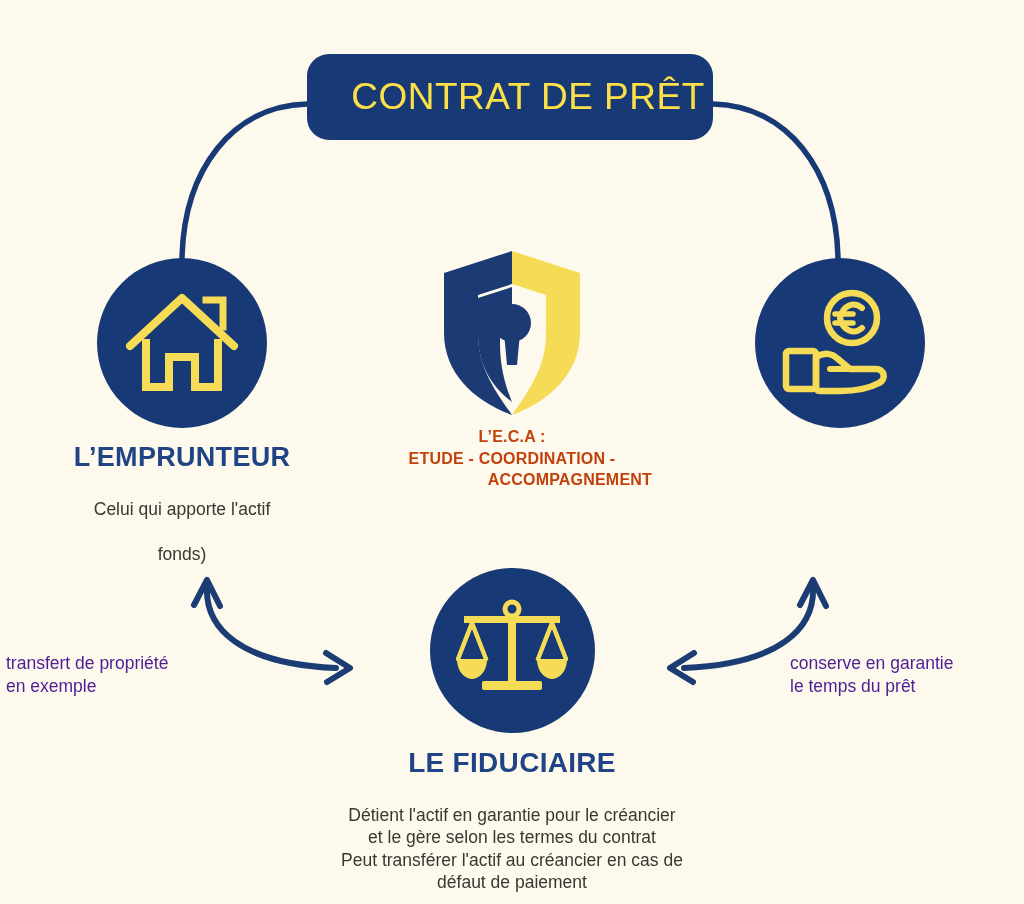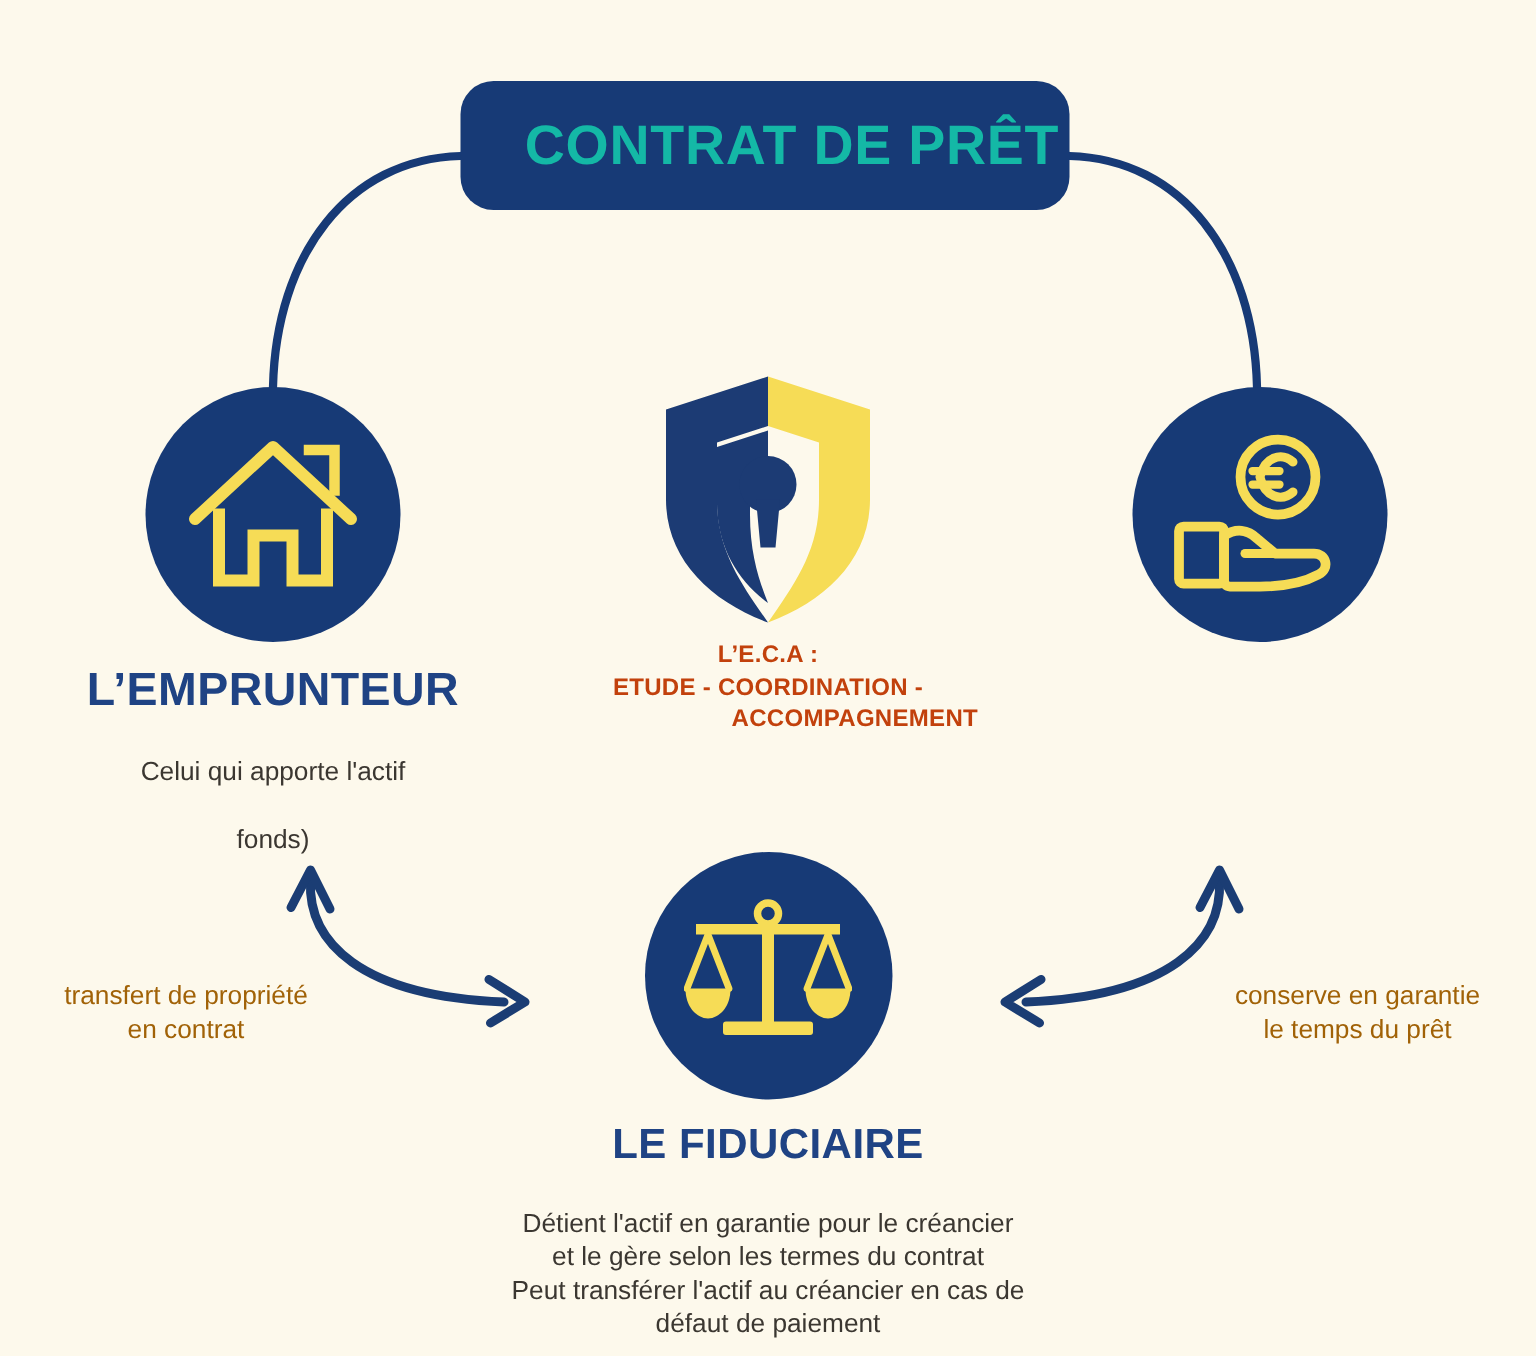--- a/index.html
+++ b/index.html
@@ -38,23 +38,23 @@
     width: 406px;
     height: 86px;
     background: #173A76;
     border-radius: 22px;
     display: flex;
     align-items: center;
     justify-content: center;
     z-index: 5;
   }
   .banner-text {
-    color: #14b8a6;
+    color: #fde047;
     font-size: 37px;
-    font-weight: 700;
+    font-weight: 400;
     letter-spacing: 0.5px;
     white-space: nowrap;
     margin-left: 36px;
   }
 
   
   .node {
     position: absolute;
     text-align: center;
     z-index: 4;
@@ -63,21 +63,21 @@
     border-radius: 50%;
     background: #173A76;
     margin: 0 auto;
     display: flex;
     align-items: center;
     justify-content: center;
   }
   .node-title {
     color: #1F4384;
     font-weight: 700;
-    font-size: 31px;
+    font-size: 27px;
     letter-spacing: 0.3px;
     margin-top: 14px;
     white-space: nowrap;
   }
   .node-desc {
     color: #3B3731;
     font-size: 17.5px;
     line-height: 1.28;
     margin-top: 25px;
   }
@@ -130,24 +130,24 @@
     letter-spacing: 0.2px;
     margin-top: 4px;
   }
   .eca-caption .eca-line1 { display: block; }
   .eca-caption .eca-line2 { display: block; }
   .eca-caption .eca-line3 { display: block; text-align: right; }
 
   
   .flow-label {
     position: absolute;
-    color: #a16207;
+    color: #4c1d95;
     font-size: 17.5px;
     line-height: 1.3;
-    text-align: center;
+    text-align: left;
     z-index: 4;
   }
   #label-transfer {
     left: 6px;
     top: 652px;
     width: 236px;
   }
   #label-keep {
     left: 790px;
     top: 652px;
@@ -271,21 +271,21 @@
     <div class="node-desc">
       <span>Détient l'actif en garantie pour le créancier</span><br>
       <span>et le gère selon les termes du contrat</span><br>
       <span>Peut transférer l'actif au créancier en cas de</span><br>
       <span>défaut de paiement</span>
     </div>
   </div>
 
   <div class="flow-label" id="label-transfer">
     <span>transfert de propriété</span><br>
-    <span>en contrat</span>
+    <span>en exemple</span>
   </div>
 
   <div class="flow-label" id="label-keep">
     <span>conserve en garantie</span><br>
     <span>le temps du prêt</span>
   </div>
 
 </div>
 
 </body></html>

